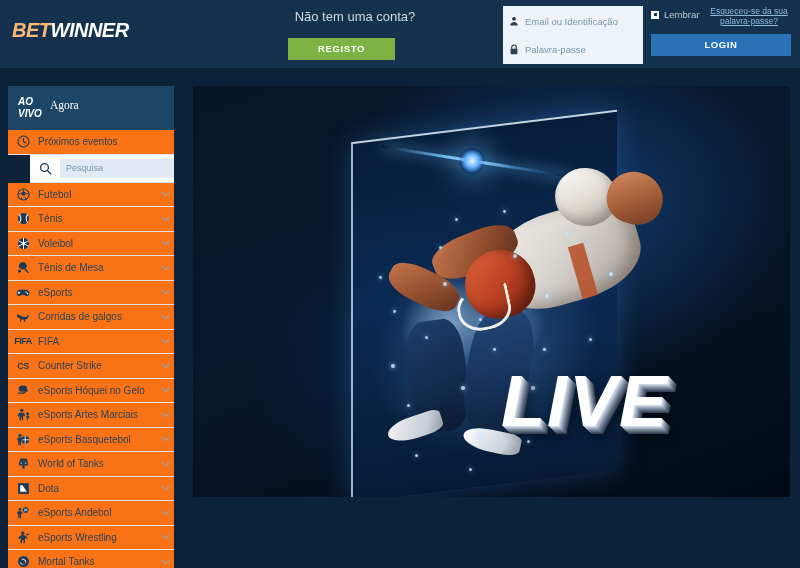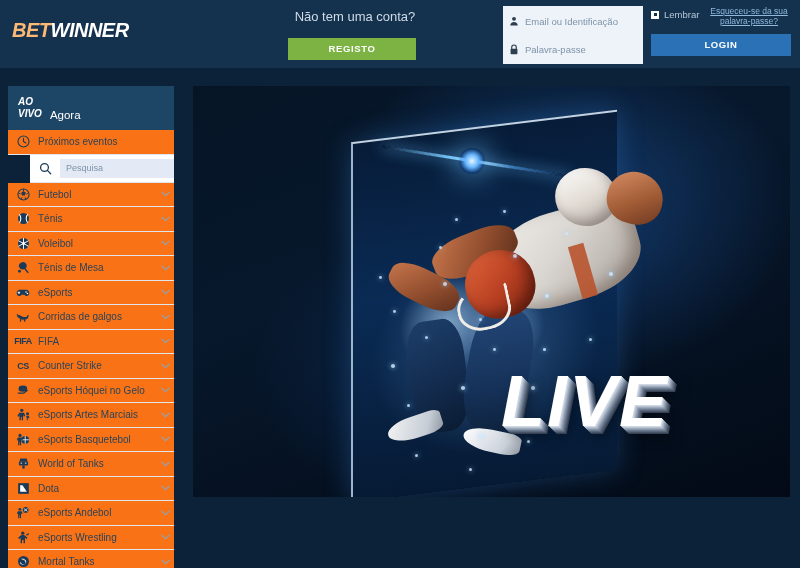--- a/index.html
+++ b/index.html
@@ -56,21 +56,21 @@
   }
   #no-account-text {
     color: #cfdbe6;
     font-size: 13px;
     line-height: 13px;
     margin-bottom: 15px;
     white-space: nowrap;
   }
   #register-button {
     display: block;
-    width: 128px; height: 22px;
+    width: 107px; height: 22px;
     line-height: 22px;
     background: #7cb342;
     color: #ffffff;
     font-size: 9.5px;
     font-weight: bold;
     letter-spacing: 0.6px;
     text-align: center;
     border: none;
     cursor: pointer;
     font-family: "Liberation Sans", sans-serif;
@@ -188,21 +188,22 @@
     font-weight: bold;
     font-style: italic;
     line-height: 12px;
     white-space: pre-line;
   }
   #agora-label {
     color: #ffffff;
     font-size: 11.5px;
     margin-left: 8px;
     align-self: flex-end;
-    padding-bottom: 9px;
+    padding-bottom: 19px;
+    font-family: Liberation Serif, serif;
   }
 
   .menu-row {
     width: 166px;
     height: 24.5px;
     background: #f97316;
     border-bottom: 1px solid #dfe6ee;
     display: flex;
     align-items: center;
     cursor: pointer;

